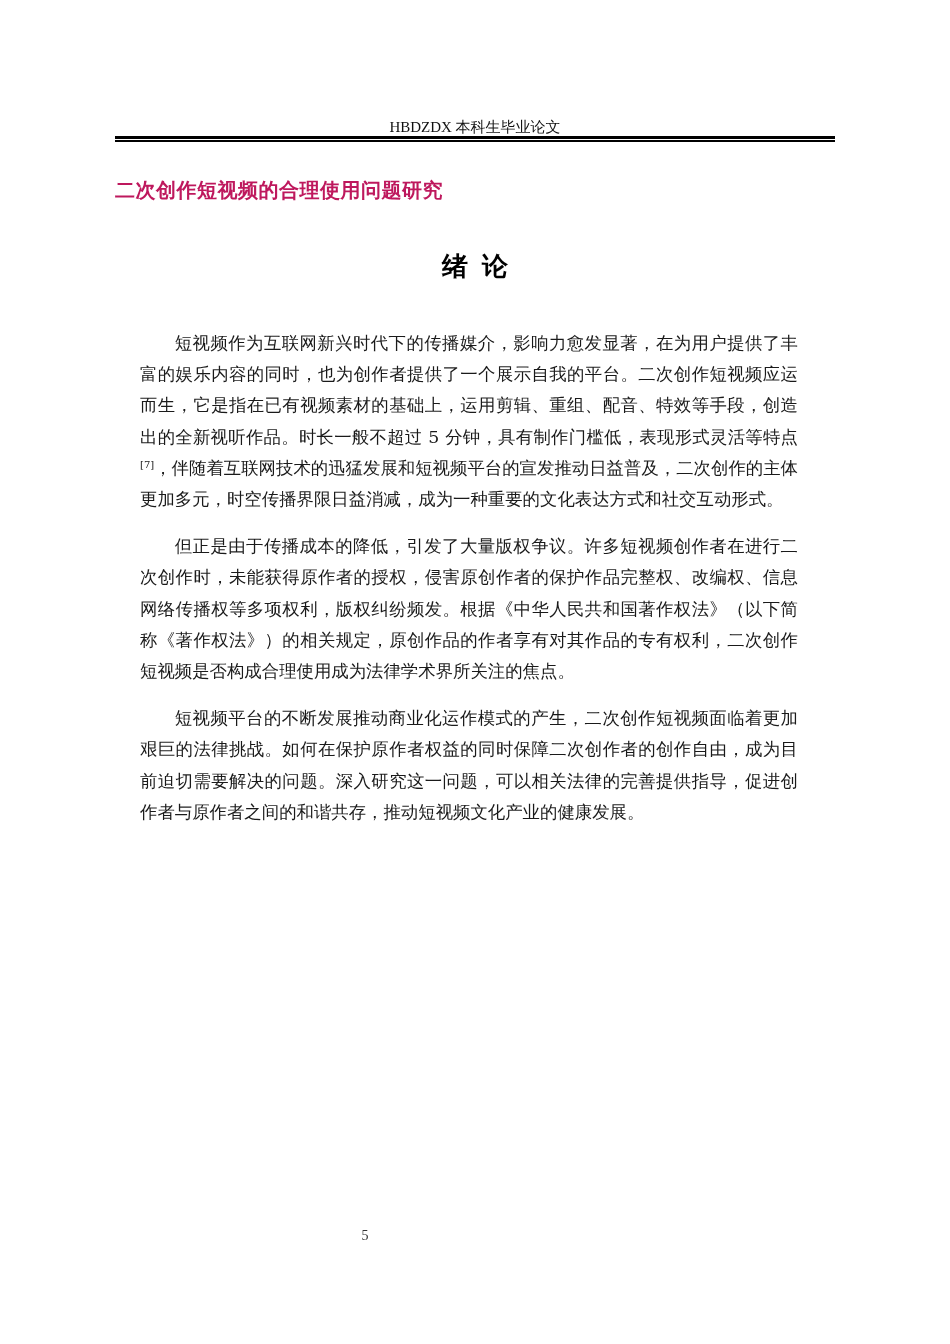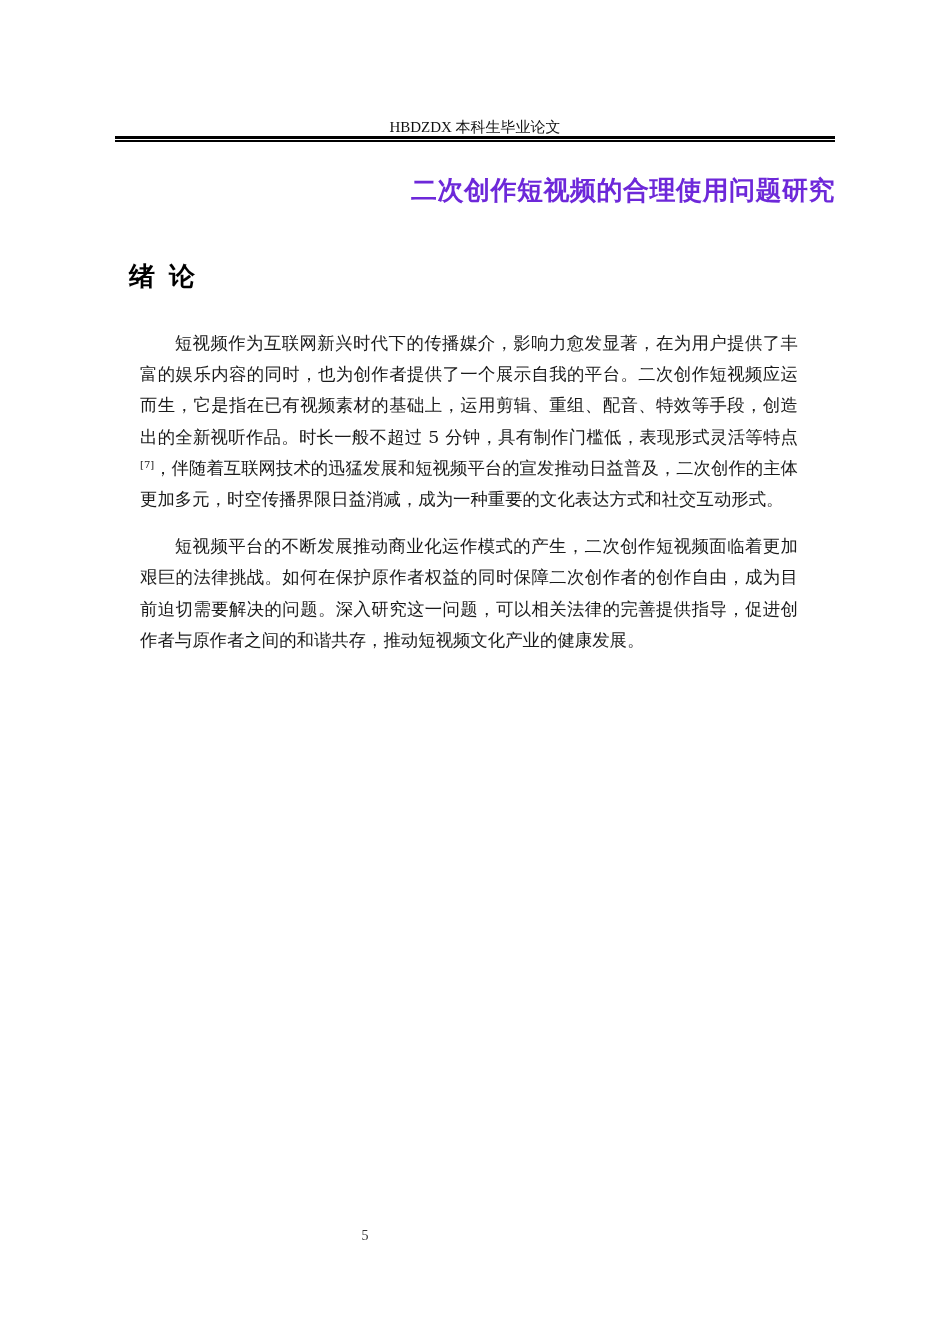--- a/index.html
+++ b/index.html
@@ -51,34 +51,34 @@
     left: 0; top: 4px;
     width: 100%;
     height: 1.5px;
     background: #000;
   }
   .doc-title {
     position: absolute;
     left: 115px;
     top: 170px;
     width: 720px;
-    text-align: right;
+    text-align: left;
     font-family: "DejaVu Sans", "Liberation Sans", sans-serif;
     font-weight: bold;
-    font-size: 26px;
+    font-size: 20px;
     line-height: 40px;
-    color: #6d28d9;
+    color: #be185d;
     letter-spacing: 0.5px;
   }
   .section-heading {
     position: absolute;
     left: 115px;
-    top: 256px;
+    top: 246px;
     width: 720px;
-    text-align: left;
+    text-align: center;
     font-family: "DejaVu Sans", "Liberation Sans", sans-serif;
     font-weight: bold;
     font-size: 26px;
     line-height: 40px;
     color: #000;
     letter-spacing: 14px;
     padding-left: 14px;
     box-sizing: border-box;
   }
   .body-text {
@@ -124,18 +124,19 @@
     <div class="thick"></div>
     <div class="thin"></div>
   </div>
 
   <h1 class="doc-title" style="margin:0;">二次创作短视频的合理使用问题研究</h1>
 
   <h2 class="section-heading" style="margin:0;">绪论</h2>
 
   <div class="body-text">
     <p><span>短视频作为互联网新兴时代下的传播媒介，影响力愈发显著，在为用户提供了丰富的娱乐内容的同时，也为创作者提供了一个展示自我的平台。二次创作短视频应运而生，它是指在已有视频素材的基础上，运用剪辑、重组、配音、特效等手段，创造出的全新视听作品。时长一般不超过 5 分钟，具有制作门槛低，表现形式灵活等特点</span><sup>[7]</sup><span>，伴随着互联网技术的迅猛发展和短视频平台的宣发推动日益普及，二次创作的主体更加多元，时空传播界限日益消减，成为一种重要的文化表达方式和社交互动形式。</span></p>
+    <p>但正是由于传播成本的降低，引发了大量版权争议。许多短视频创作者在进行二次创作时，未能获得原作者的授权，侵害原创作者的保护作品完整权、改编权、信息网络传播权等多项权利，版权纠纷频发。根据《中华人民共和国著作权法》（以下简称《著作权法》）的相关规定，原创作品的作者享有对其作品的专有权利，二次创作短视频是否构成合理使用成为法律学术界所关注的焦点。</p>
     <p>短视频平台的不断发展推动商业化运作模式的产生，二次创作短视频面临着更加艰巨的法律挑战。如何在保护原作者权益的同时保障二次创作者的创作自由，成为目前迫切需要解决的问题。深入研究这一问题，可以相关法律的完善提供指导，促进创作者与原作者之间的和谐共存，推动短视频文化产业的健康发展。</p>
   </div>
 
   <div class="page-number">5</div>
 
 </div>
 
 </body></html>

